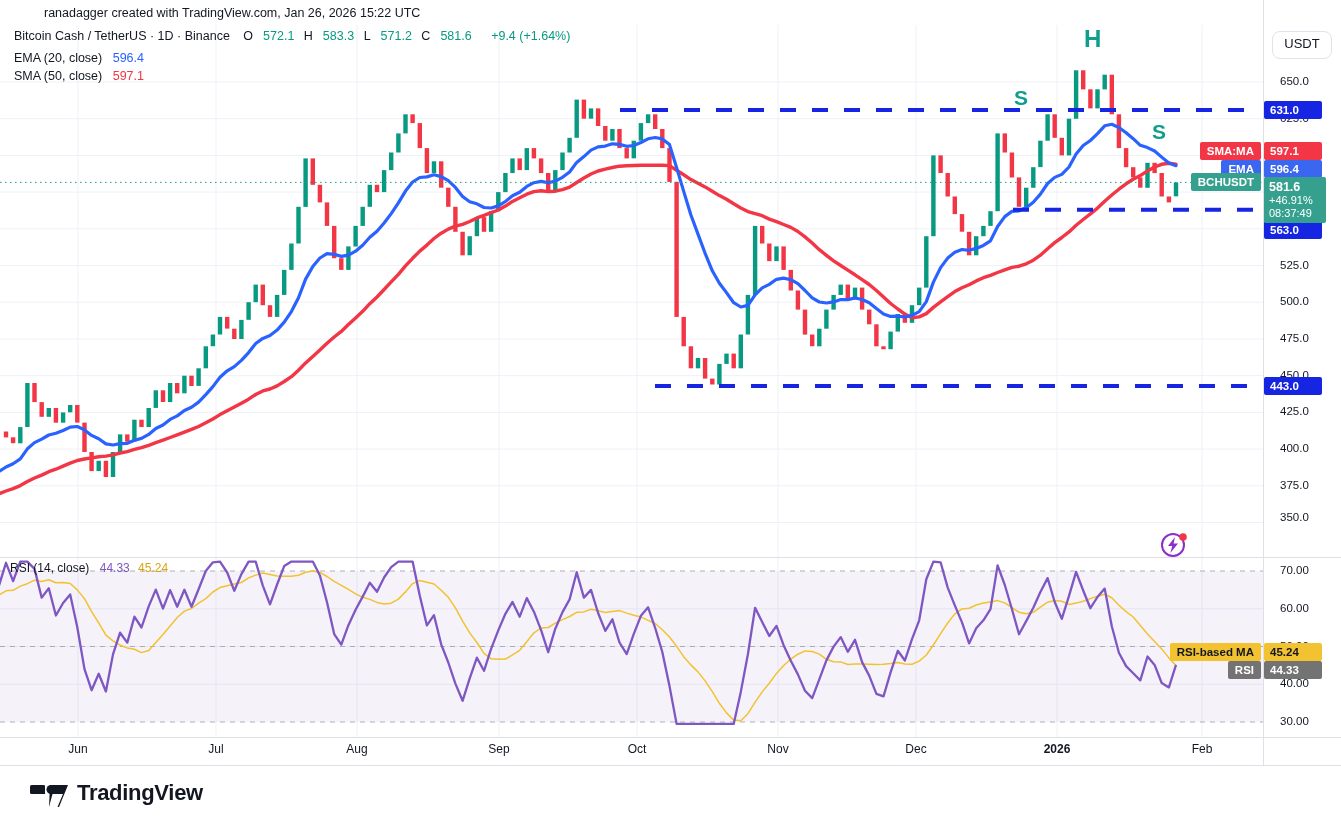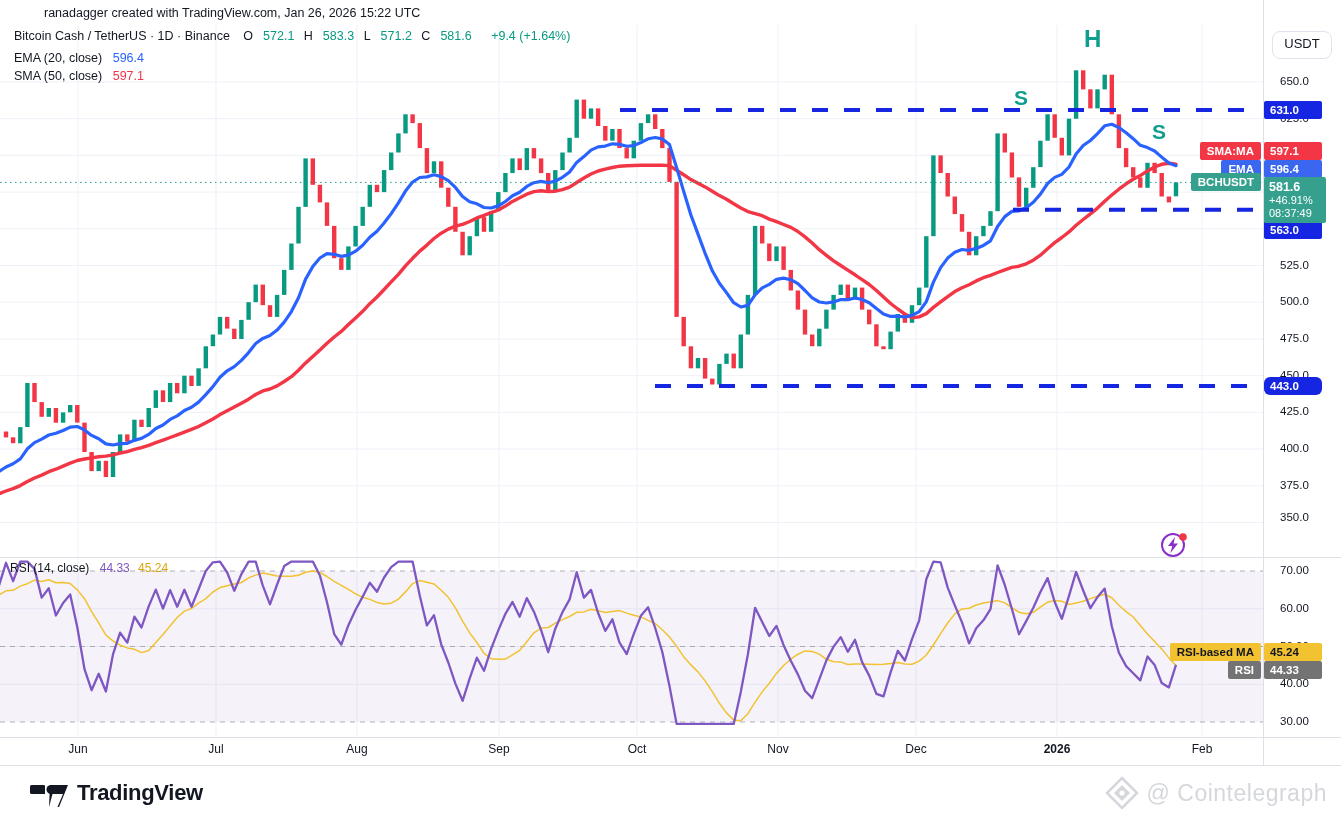--- a/index.html
+++ b/index.html
@@ -334,21 +334,21 @@
   <div class="namechip bluebr-bg" style="top:160px">EMA</div>
   <div class="chip bluebr-bg" style="top:160px">596.4</div>
   <div class="namechip teal-bg" style="top:173px">BCHUSDT</div>
   <div id="bch-block">
     <div class="l1">581.6</div>
     <div class="l2">+46.91%</div>
     <div class="l3">08:37:49</div>
   </div>
   <div id="level-chips">
       <div class="chip blue-bg" style="top: 101px;">631.0</div>
-      <div class="chip blue-bg" style="top: 377px; border-radius: 6px;">443.0</div>
+      <div class="chip blue-bg" style="top: 377px;">443.0</div>
       <div class="chip blue-bg" style="top: 221px;">563.0</div>
     </div>
   <div class="namechip yellow-bg" style="top:643px">RSI-based MA</div>
   <div class="chip yellow-bg" style="top:643px">45.24</div>
   <div class="namechip purple-bg" style="top:661px">RSI</div>
   <div class="chip purple-bg" style="top:661px">44.33</div>
 
   <div class="ann" style="left:1084px;top:25px;font-size:24px">H</div>
   <div class="ann" style="left:1014px;top:86px">S</div>
   <div class="ann" style="left:1152px;top:120px">S</div>
@@ -366,23 +366,15 @@
       <svg width="38" height="30" viewBox="0 0 38 30">
         <rect x="0" y="7" width="15" height="9" rx="1.5" fill="#131722"></rect>
         <rect x="5" y="7" width="10" height="22" rx="1.5" fill="#131722" transform="skewX(0)"></rect>
         <circle cx="21" cy="11.5" r="4.5" fill="#131722"></circle>
         <path d="M20,7 L38,7 L29,29 L19,29 Z" fill="#131722"></path>
         <path d="M5,16 L15,16 L15,29 L5,29 Z" fill="#fff"></path>
         <path d="M22.5,16 L33,16 L27.5,29 L19,29 Z" fill="#fff"></path>
       </svg>
       <span class="txt">TradingView</span>
     </div>
-    <div id="ct-mark">
-      <svg width="34" height="34" viewBox="0 0 34 34">
-        <path d="M17,2 L32,17 L17,32 L2,17 Z" fill="none" stroke="#d5d7dc" stroke-width="2.5"></path>
-        <path d="M17,9 L25,17 L17,25 L9,17 Z" fill="#d5d7dc"></path>
-        <circle cx="17" cy="17" r="2.6" fill="#fff"></circle>
-      </svg>
-      <span>@ Cointelegraph</span>
-    </div>
   </div>
 
 </div>
 
 </body></html>

